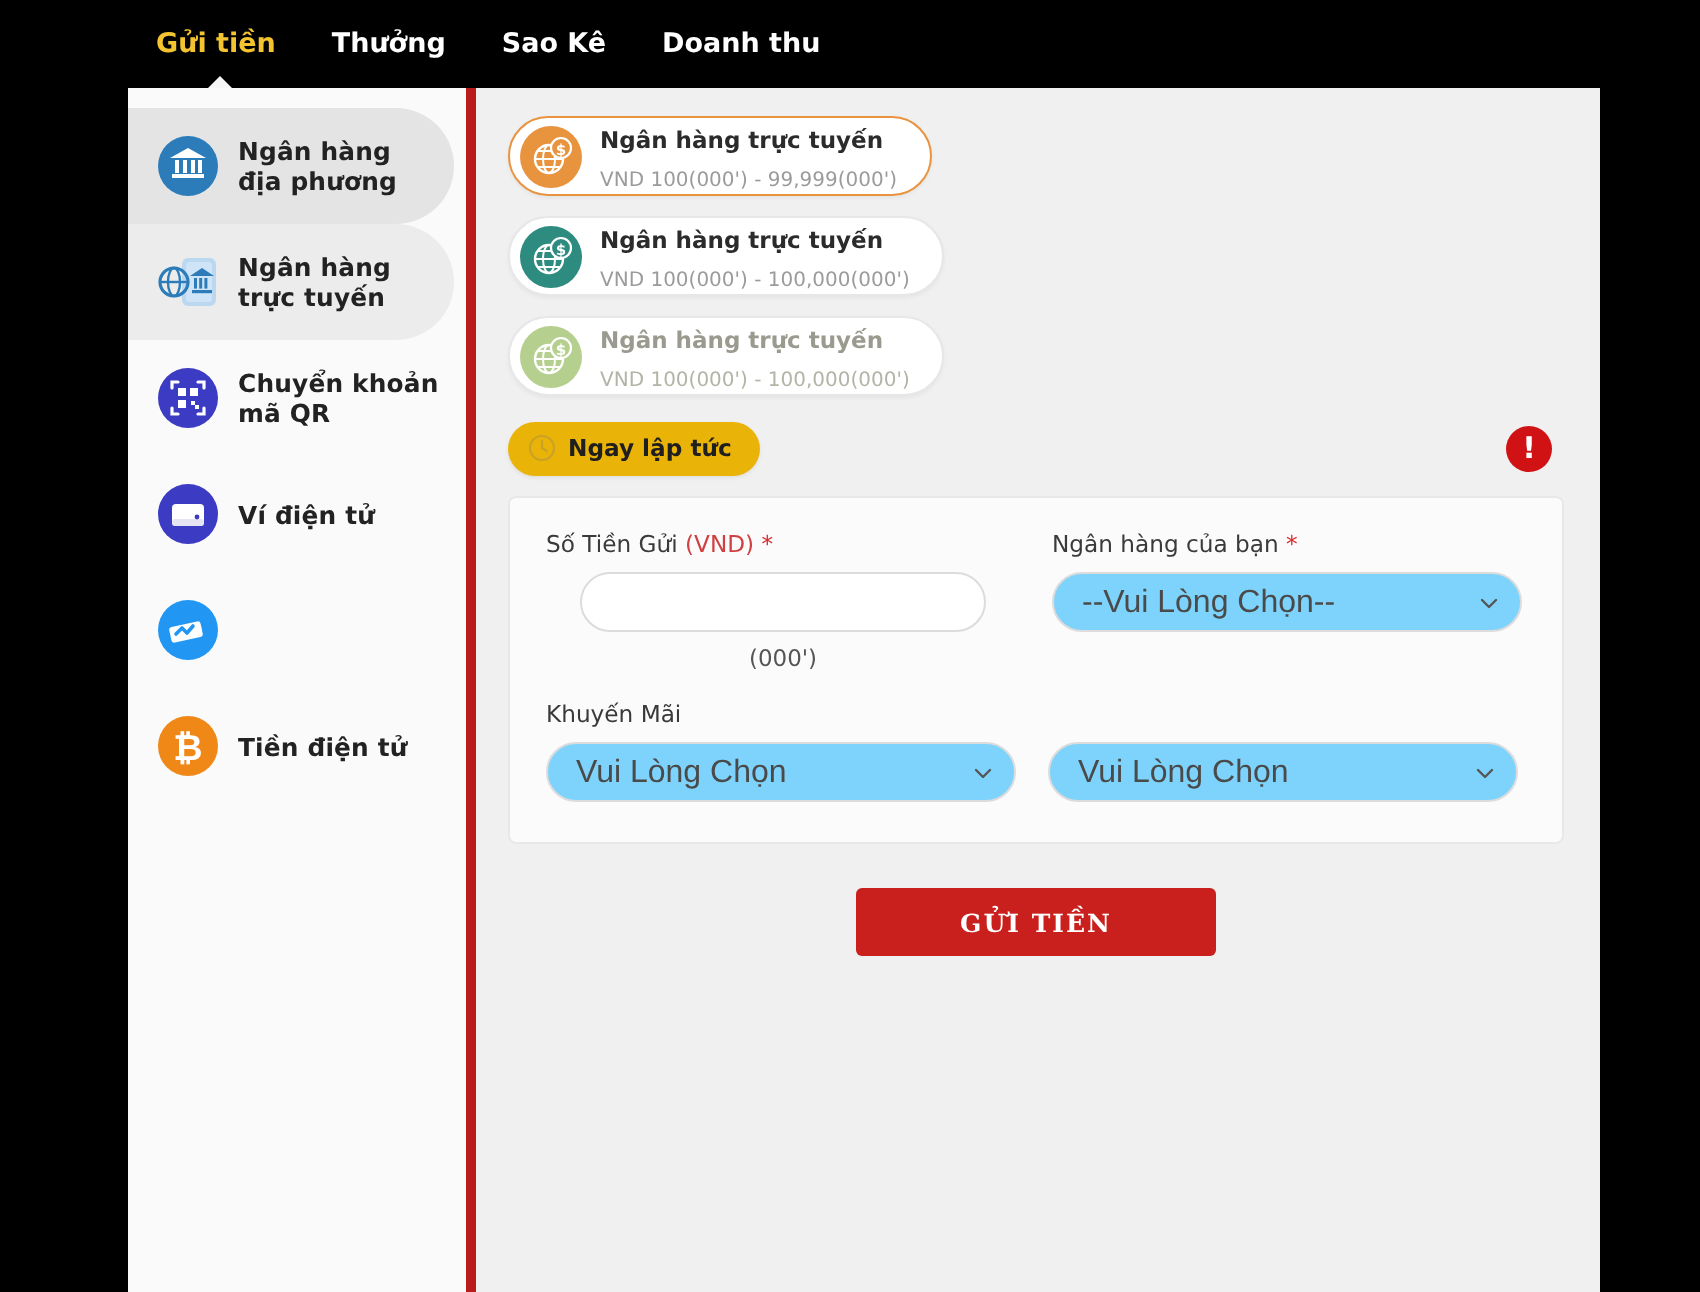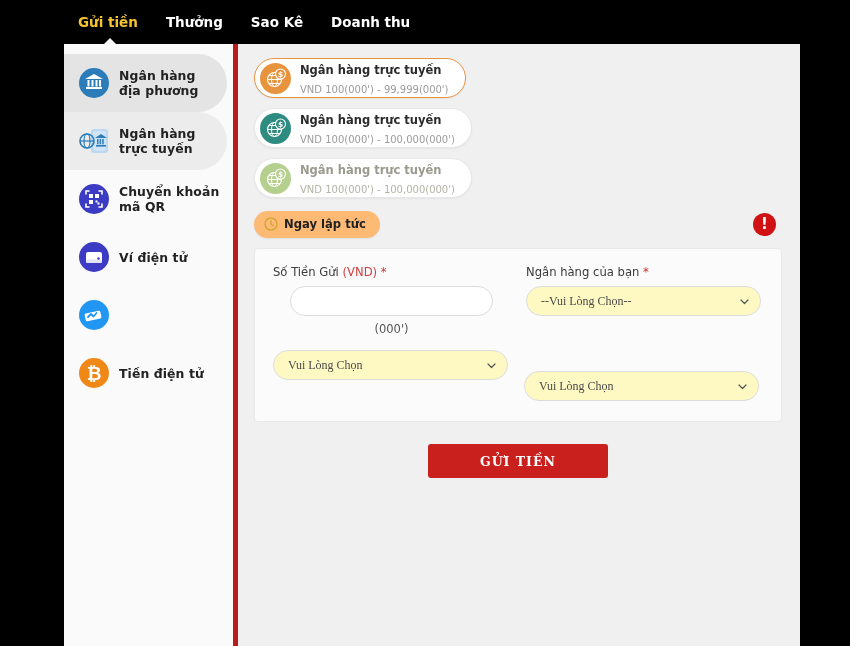--- a/index.html
+++ b/index.html
@@ -86,21 +86,21 @@
   .bankcard.muted .bname { color: #9a9a8e; }
   .bankcard.muted .brange { color: #b3b3a6; }
 
   
   .instantrow {
     display: flex; align-items: center; justify-content: space-between;
     margin-top: 12px; height: 28px; padding-right: 10px;
   }
   .chip {
     display: inline-flex; align-items: center; gap: 6px;
-    background: #fdba74; border-radius: 16px;
+    background: #eab308; border-radius: 16px;
     padding: 0 14px 0 10px; height: 27px;
     font-size: 11.6px; font-weight: bold; color: #1f1f1f;
     box-shadow: 0 1px 2px rgba(0,0,0,.07); cursor: pointer;
   }
   .chip svg { width: 14px; height: 14px; display: block; }
   .warnbtn {
     width: 23px; height: 23px; border-radius: 50%;
     background: #d11215; color: #fff; font-weight: bold;
     font-size: 15px; display: flex; align-items: center;
     justify-content: center; cursor: pointer; line-height: 1;
@@ -125,24 +125,24 @@
     border-radius: 16px; background: #fff; padding: 0 14px;
     font-size: 12px; color: #333; outline: none;
     font-family: "DejaVu Sans", "Liberation Sans", sans-serif;
   }
   .unit { font-size: 11.5px; color: #555; }
 
   .selwrap { position: relative; width: 235px; }
   .selwrap.wide { width: 235px; }
   .tselect {
     width: 100%; height: 30px; border: 1px solid #dcdcdc;
-    border-radius: 16px; background: #fef9c3; padding: 0 30px 0 14px;
-    font-size: 12px; color: #4a4a4a; outline: none;
+    border-radius: 16px; background: #7dd3fc; padding: 0 30px 0 14px;
+    font-size: 16px; color: #4a4a4a; outline: none;
     appearance: none; -webkit-appearance: none; cursor: pointer;
-    font-family: Liberation Serif, serif;
+    font-family: Liberation Sans, sans-serif;
   }
   .caret {
     position: absolute; right: 12px; top: 11px;
     width: 9px; height: 9px; pointer-events: none;
   }
   .caret svg { display: block; width: 9px; height: 9px; }
   .frow2 { margin-top: 14px; }
   .frow2 .fcol { width: 235px; }
 
   .submitwrap { display: flex; justify-content: center; margin-top: 22px; width: 528px; }
@@ -347,20 +347,21 @@
                 <svg viewBox="0 0 9 9">
                     <path d="M1 3l3.5 3.5L8 3" stroke="#555" stroke-width="1.2" fill="none" stroke-linecap="round" stroke-linejoin="round"></path>
                   </svg>
               </span>
             </div>
           </div>
         </div>
 
         <div class="frow frow2">
           <div class="fcol">
+            <label class="flabel">Khuyến Mãi</label>
             <div class="selwrap wide">
               <select class="tselect">
                 <option>Vui Lòng Chọn</option>
               </select>
               <span class="caret">
                 <svg viewBox="0 0 9 9">
                     <path d="M1 3l3.5 3.5L8 3" stroke="#555" stroke-width="1.2" fill="none" stroke-linecap="round" stroke-linejoin="round"></path>
                   </svg>
               </span>
             </div>

